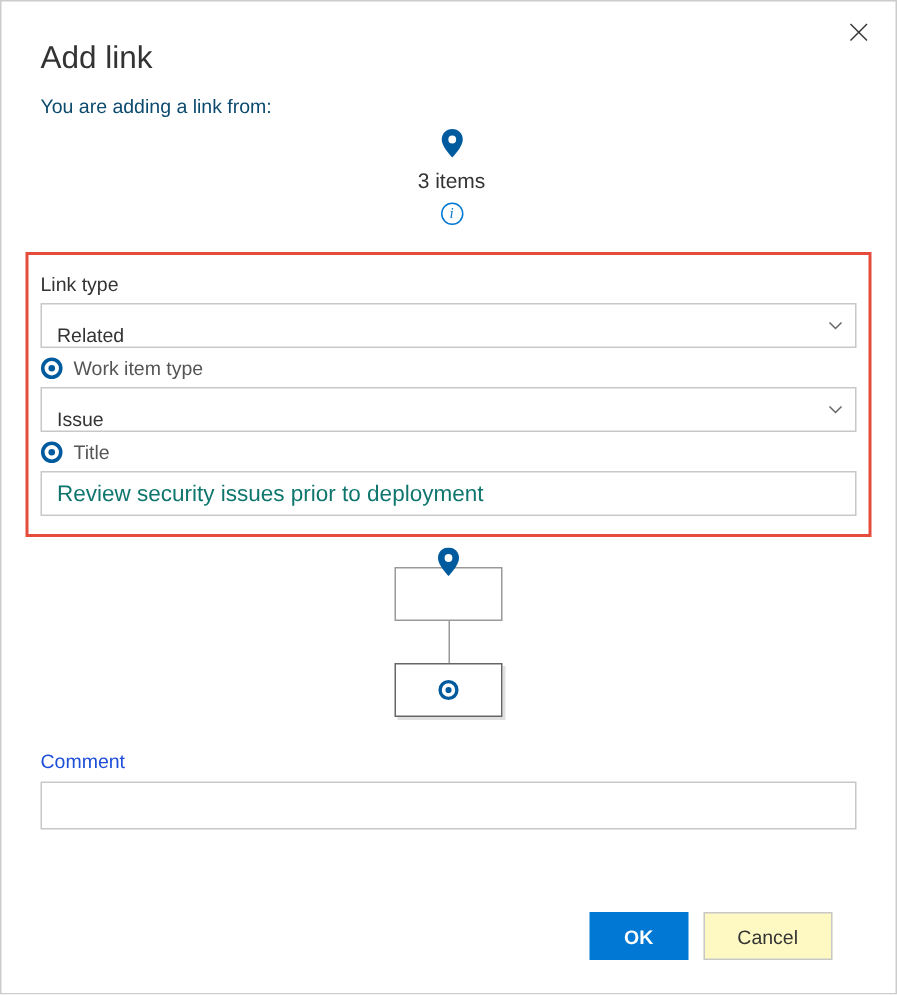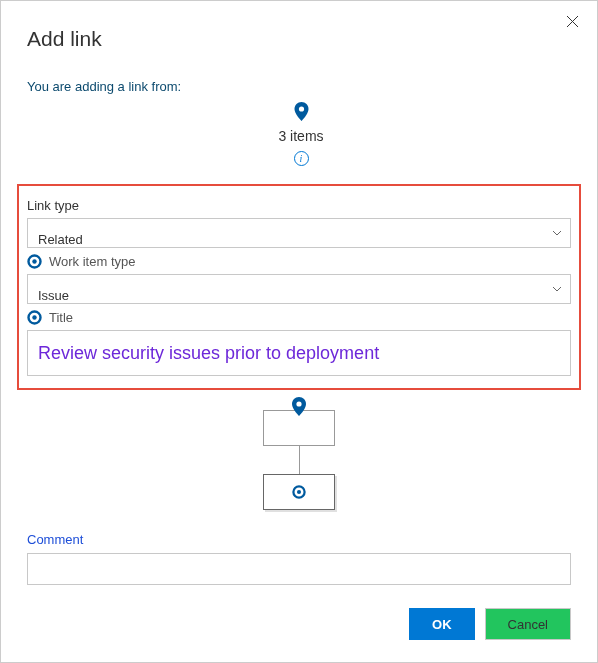--- a/index.html
+++ b/index.html
@@ -1,43 +1,43 @@
 <!DOCTYPE html>
 <html><head>
   <meta charset="utf-8">
   <style>
     * { box-sizing: border-box; margin: 0; padding: 0; }
     body { font-family: "Segoe UI", -apple-system, sans-serif; font-size: 13px; color: #333; background: #fff; }
     .dialog { width: 598px; height: 663px; border: 1px solid #ccc; position: relative; padding: 18px 26px 20px 26px; }
     .close { position: absolute; top: 14px; right: 18px; cursor: pointer; }
-    .title { font-size: 21px; font-weight: 400; color: #333; margin-bottom: 28px; margin-top: 8px; }
+    .title { font-size: 21px; font-weight: 400; color: #333; margin-bottom: 12px; margin-top: 8px; }
     .subheading { font-size: 13px; color: #0c4a6e; margin-bottom: 8px; }
     .source-row { display: flex; align-items: center; gap: 7px; margin-bottom: 18px; padding-left: 4px; flex-direction: column; }
     .source-count { font-size: 14px; color: #333; }
     .info-badge { width: 15px; height: 15px; border: 1px solid #0078d4; border-radius: 50%; display: inline-flex; align-items: center; justify-content: center; font-size: 10px; color: #0078d4; font-family: Georgia, serif; font-style: italic; }
     .highlight-box { border: 2px solid #e64c3c; padding: 6px 8px 8px 8px; margin-left: -10px; margin-right: -10px; }
     .field-group { margin-bottom: 4px; }
     .field-label-row { display: flex; align-items: center; gap: 7px; margin-bottom: 5px; margin-top: 6px; }
     .field-label { font-size: 13px; color: #555; }
     .field-label.first { color: #333; }
     .select-wrap { position: relative; width: 100%; }
     .select { width: 100%; height: 30px; border: 1px solid #c8c8c8; background: #fff; padding: 12px 28px 0 10px; font-size: 13px; color: #333; cursor: pointer; text-align: left; }
     .chev { position: absolute; right: 8px; top: 50%; transform: translateY(-50%); pointer-events: none; }
-    .text-input { width: 100%; height: 46px; border: 1px solid #c8c8c8; background: #fff; padding: 0 10px; font-size: 18px; color: #6d28d9; font-family: inherit; }
+    .text-input { width: 100%; height: 30px; border: 1px solid #c8c8c8; background: #fff; padding: 0 10px; font-size: 15px; color: #0f766e; font-family: inherit; }
     .diagram { display: flex; flex-direction: column; align-items: center; margin: 20px 0 22px 0; }
     .diag-node { width: 72px; height: 36px; border: 1px solid #999; position: relative; display:flex; align-items:center; justify-content:center; }
     .diag-node.current { border-color: #666; box-shadow: 2px 2px 0 rgba(0,0,0,0.12); }
     .pin-wrap { position: absolute; top: -14px; left: 50%; transform: translateX(-50%); }
     .diag-conn { width: 1px; height: 28px; background: #999; }
     .comment-label { font-size: 13px; color: #1d4ed8; margin-bottom: 6px; margin-top: 6px; }
     .comment-input { width: 100%; height: 32px; border: 1px solid #c8c8c8; padding: 6px 10px; font-size: 13px; font-family: inherit; resize: none; }
-    .footer { position: absolute; right: 26px; bottom: 22px; display: flex; gap: 10px; }
+    .footer { position: absolute; right: 42px; bottom: 22px; display: flex; gap: 10px; }
     .btn { height: 32px; padding: 0 22px; font-size: 13px; border: 1px solid transparent; cursor: pointer; font-family: inherit; }
     .btn-primary { background: #0078d4; color: #fff; font-weight: 600; }
-    .btn-default { background: #22c55e; color: #333; border-color: #c8c8c8; }
+    .btn-default { background: #fef9c3; color: #333; border-color: #c8c8c8; }
   </style>
 </head>
 <body>
 
 <div class="dialog">
 
   <div class="close">
     <svg width="13" height="13" viewBox="0 0 13 13">
       <line x1="1" y1="1" x2="12" y2="12" stroke="#333" stroke-width="1"></line>
       <line x1="12" y1="1" x2="1" y2="12" stroke="#333" stroke-width="1"></line>

